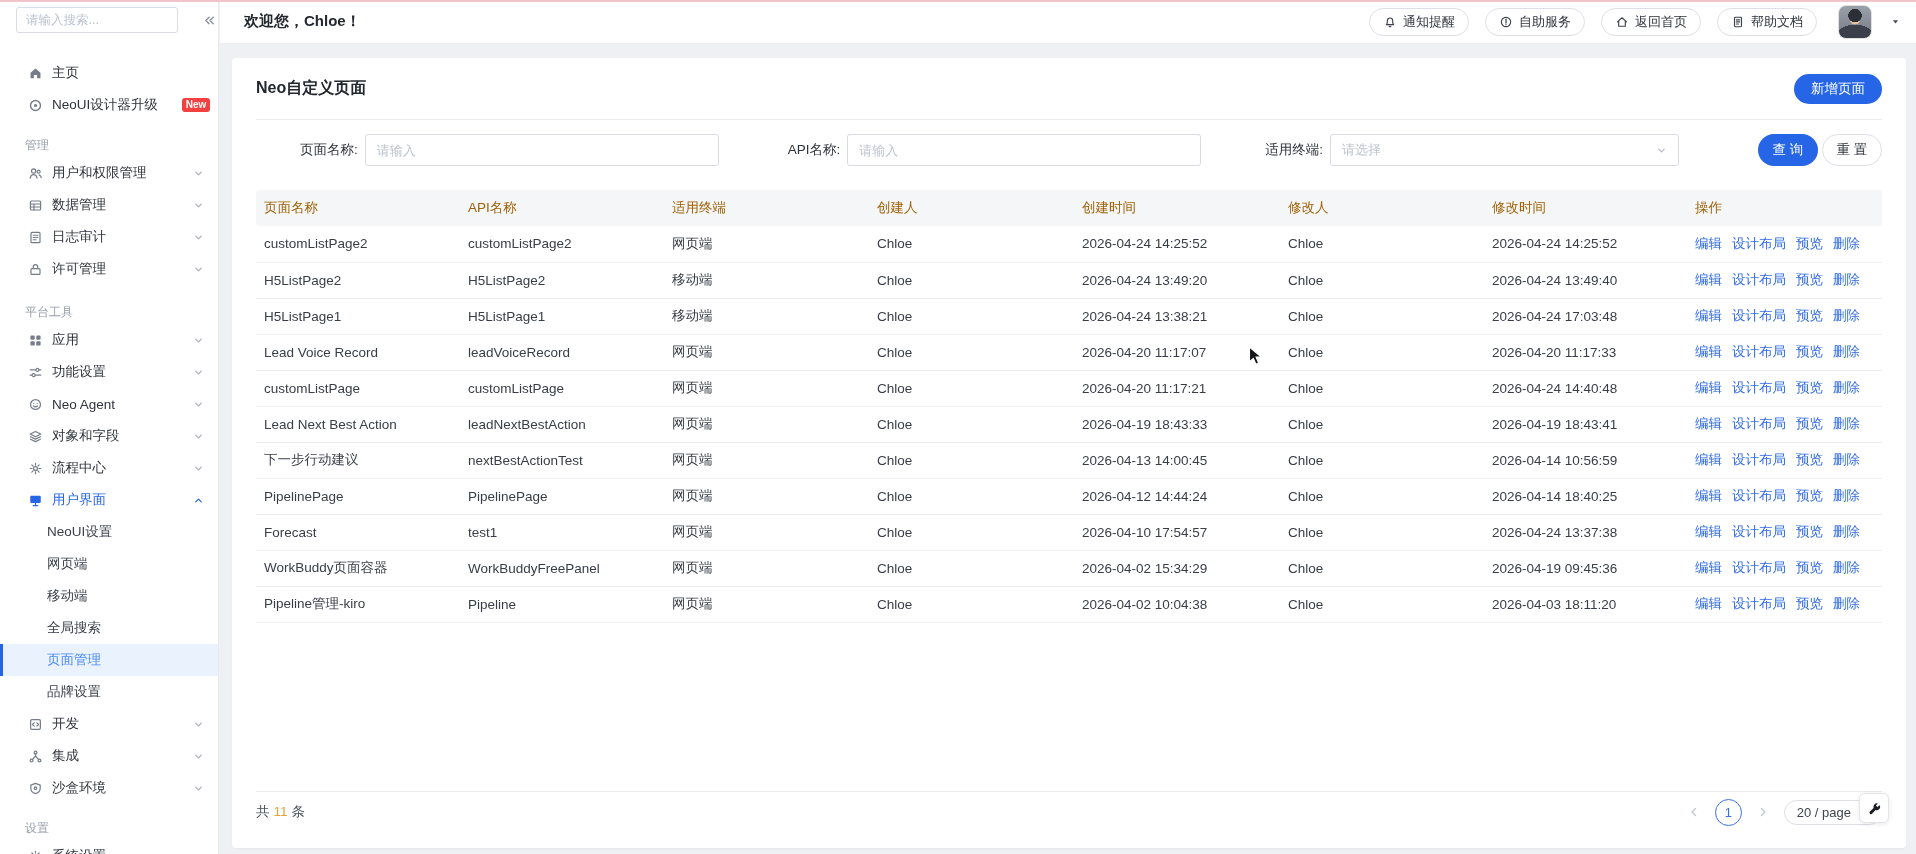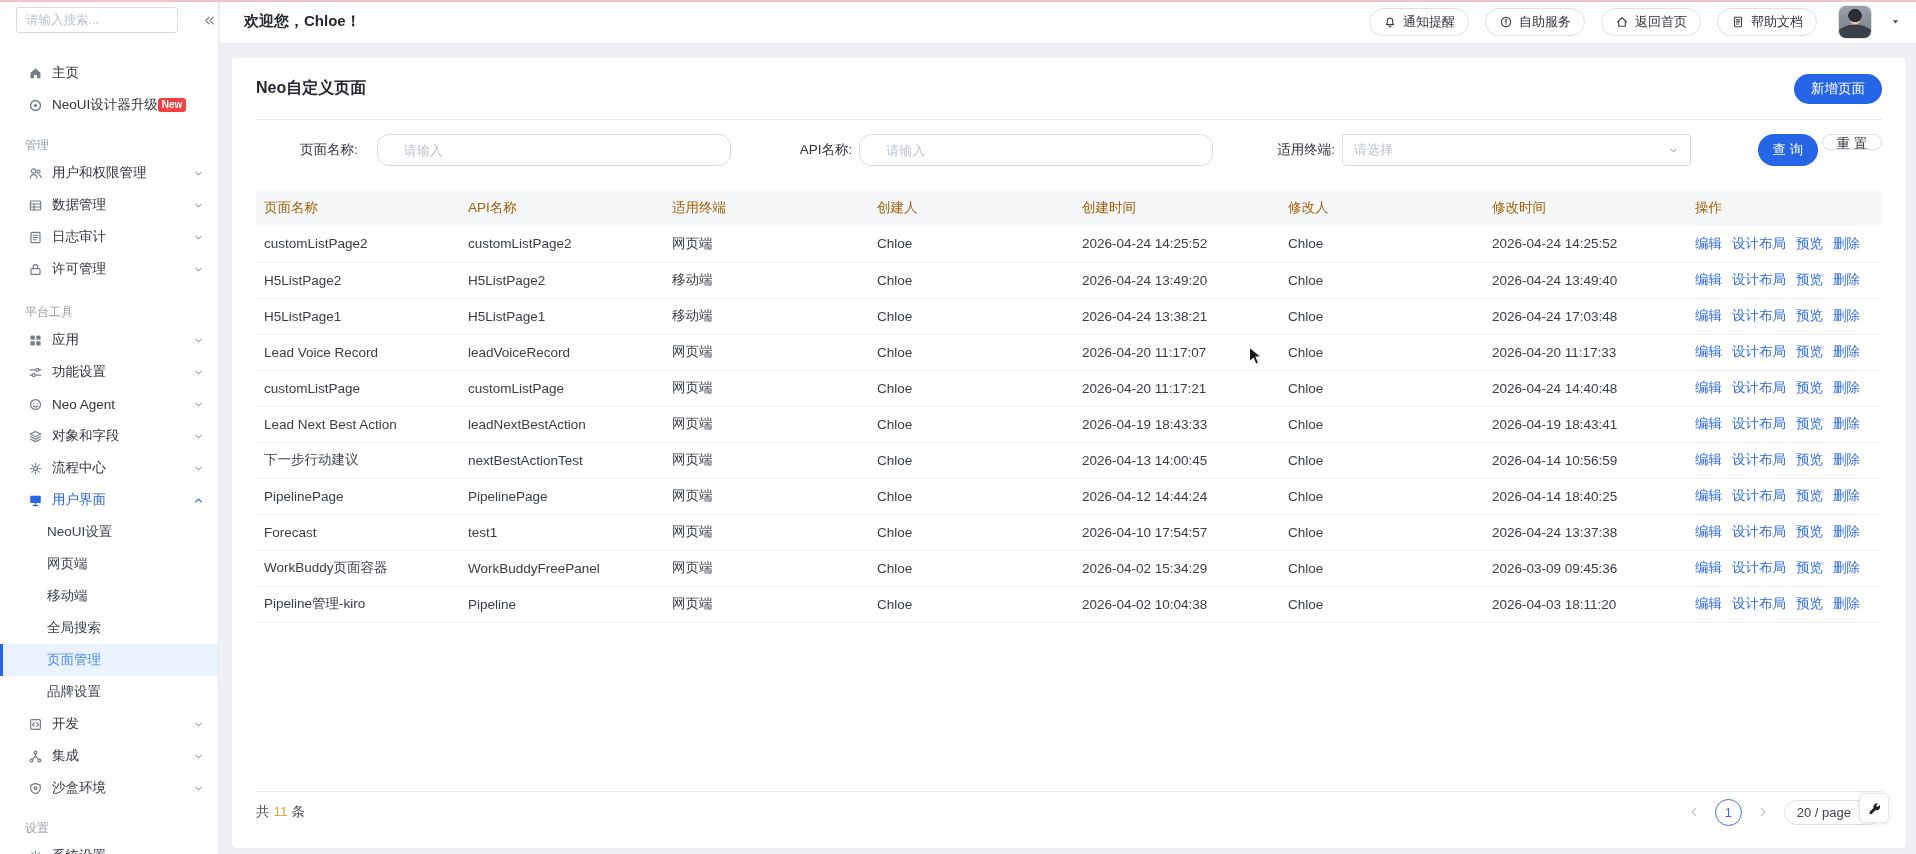--- a/index.html
+++ b/index.html
@@ -17,21 +17,21 @@
   .side-menu { padding-top:17px; }
   .section-label { margin-top:12px; height:24px; line-height:24px; padding-left:25px; font-size:12px; color:#979da8; }
   .section-label.gap-lg { margin-top:15px; }
   .side-item { height:32px; display:flex; align-items:center; padding:0 14px 0 27px; font-size:13.5px; font-weight:500; color:#2f333b; cursor:pointer; position:relative; white-space:nowrap; }
   .side-item .icon { width:16px; height:16px; margin-right:9px; color:#767d89; display:inline-flex; align-items:center; justify-content:center; flex:0 0 16px; }
   .side-item .chev { margin-left:auto; color:#a9afba; display:inline-flex; }
   .side-item.active-parent, .side-item.active-parent .icon, .side-item.active-parent .chev { color:#2565e6; }
   .sub-item { height:32px; display:flex; align-items:center; padding-left:47px; font-size:13.5px; color:#3b404a; cursor:pointer; position:relative; }
   .sub-item.active { background:#e9f2fd; color:#4d8bf5; }
   .sub-item.active::before { content:""; position:absolute; left:0; top:0; width:3px; height:32px; background:#2565e6; }
-  .badge { margin-left:0; background:#f34040; color:#fff; font-size:10px; line-height:14px; padding:0 4px; border-radius:3px; font-weight:700; }
+  .badge { margin-left:24px; background:#f34040; color:#fff; font-size:10px; line-height:14px; padding:0 4px; border-radius:3px; font-weight:700; }
 
   
   .main { margin-left:220px; height:854px; display:flex; flex-direction:column; }
   .topbar { height:44px; background:#fff; display:flex; align-items:center; padding:0 16px 0 24px; border-bottom:1px solid #ecedf0; }
   .greeting { font-size:15px; font-weight:700; color:#23272e; }
   .top-actions { margin-left:auto; display:flex; align-items:center; gap:16px; }
   .pill { height:28px; border:1px solid #dcdfe4; border-radius:15px; display:flex; align-items:center; gap:6px; padding:0 13px; font-size:13px; color:#30343c; background:#fff; cursor:pointer; white-space:nowrap; }
   .pill .icon { display:inline-flex; color:#3c414b; }
   .avatar { width:34px; height:34px; border-radius:8px; margin-left:5px; cursor:pointer; border:1px solid #e0e0e0;
     background:
@@ -44,28 +44,28 @@
 
   .content { flex:1; background:#eef0f3; padding:14px 10px 6px 12px; }
   .card { background:#fff; border-radius:4px; height:100%; position:relative; padding:0 24px; box-shadow:0 1px 2px rgba(25,30,40,.04); }
 
   .card-head { height:62px; display:flex; align-items:center; border-bottom:1px solid #e9ebee; }
   .card-title { font-size:16px; font-weight:700; color:#23272e; }
   .btn-primary { margin-left:auto; height:30px; padding:0 17px; background:#2565e6; color:#fff; border:none; border-radius:16px; font-size:13.5px; cursor:pointer; font-family:inherit; }
 
   .filter-row { height:60px; display:flex; align-items:center; }
   .fgroup { display:flex; align-items:center; }
-  .fg-1 { margin-left:44px;gap:12px; } .fg-2 { margin-left:69px; } .fg-3 { margin-left:64px; }
+  .fg-1 { margin-left:44px; } .fg-2 { margin-left:69px; } .fg-3 { margin-left:64px; }
   .flabel { font-size:13.5px; color:#2f333b; margin-right:7px; white-space:nowrap; }
-  .finput { width:354px; height:32px; border:1px solid #d8dbe0; border-radius:12px; padding:0 26px; font-size:13px; outline:none; font-family:inherit; color:#333; }
+  .finput { width:354px; height:32px; border:1px solid #d8dbe0; border-radius:3px; padding:0 11px; font-size:13px; outline:none; font-family:inherit; color:#333; }
   .fselect { width:349px; height:32px; border:1px solid #d8dbe0; border-radius:3px; padding:0 11px; font-size:13px; color:#bcc3cd; display:flex; align-items:center; justify-content:space-between; cursor:pointer; background:#fff; }
   .fselect .chev { color:#b4bac4; display:inline-flex; }
   .filter-actions { margin-left:auto; display:flex; gap:4px; }
   .btn-search { width:60px; height:32px; border:none; border-radius:16px; background:#2565e6; color:#fff; font-size:13.5px; cursor:pointer; font-family:inherit; }
-  .btn-reset { width:60px; height:16px; border:1px solid #dcdfe4; border-radius:16px; background:#fff; color:#30343c; font-size:13.5px; cursor:pointer; font-family:inherit; }
+  .btn-reset { width:60px; height:32px; border:1px solid #dcdfe4; border-radius:16px; background:#fff; color:#30343c; font-size:13.5px; cursor:pointer; font-family:inherit; }
 
   table.tbl { width:100%; border-collapse:collapse; table-layout:fixed; margin-top:10px; }
   .tbl th { height:36px; background:#f5f6f8; text-align:left; padding:0 8px; font-size:13.5px; font-weight:500; color:#a16207; white-space:nowrap; }
   .tbl th:first-child { border-radius:3px 0 0 3px; }
   .tbl th:last-child { border-radius:0 3px 3px 0; }
   .tbl td { height:36px; padding:0 8px; font-size:13.5px; color:#383d46; border-bottom:1px solid #eef0f3; white-space:nowrap; overflow:hidden; }
   .ops a { color:#2f6be5; text-decoration:none; margin-right:10px; cursor:pointer; }
 
   .card-footer { position:absolute; left:24px; right:24px; bottom:16px; height:41px; border-top:1px solid #e9ebee; display:flex; align-items:center; }
   .total { font-size:13.5px; color:#4a505b; }
@@ -528,21 +528,21 @@
                 <td>2026-04-24 13:37:38</td>
                 <td class="ops"><a>编辑</a><a>设计布局</a><a>预览</a><a>删除</a></td>
               </tr>
               <tr>
                 <td>WorkBuddy页面容器</td>
                 <td>WorkBuddyFreePanel</td>
                 <td>网页端</td>
                 <td>Chloe</td>
                 <td>2026-04-02 15:34:29</td>
                 <td>Chloe</td>
-                <td>2026-03-09 09:45:36</td>
+                <td>2026-04-19 09:45:36</td>
                 <td class="ops"><a>编辑</a><a>设计布局</a><a>预览</a><a>删除</a></td>
               </tr>
               <tr>
                 <td>Pipeline管理-kiro</td>
                 <td>Pipeline</td>
                 <td>网页端</td>
                 <td>Chloe</td>
                 <td>2026-04-02 10:04:38</td>
                 <td>Chloe</td>
                 <td>2026-04-03 18:11:20</td>

